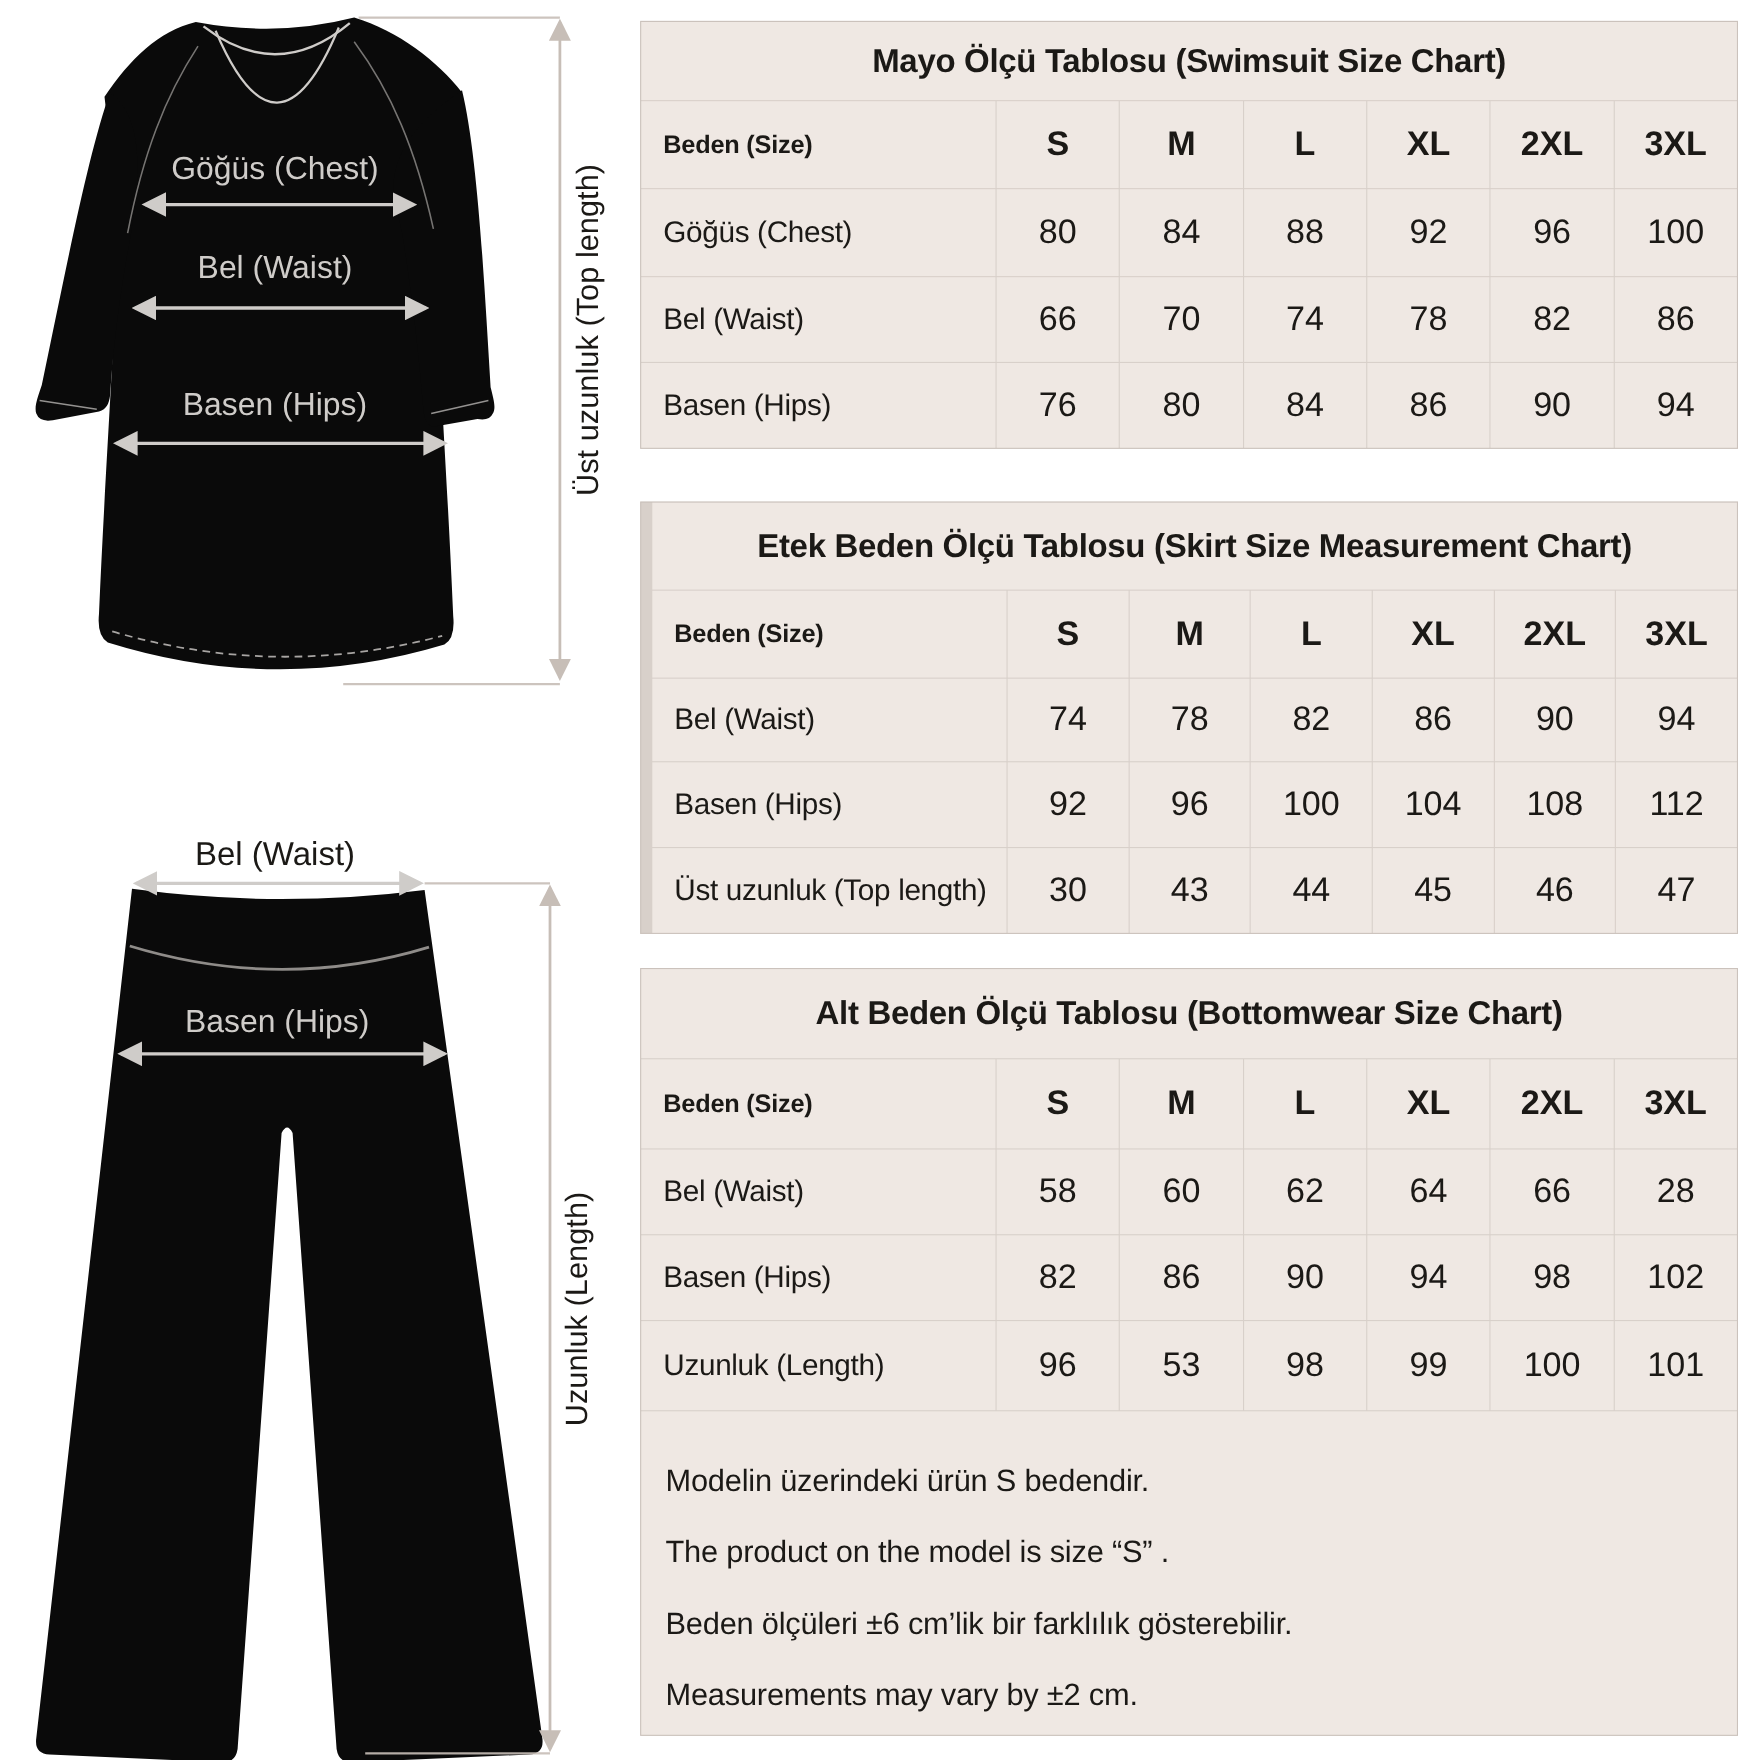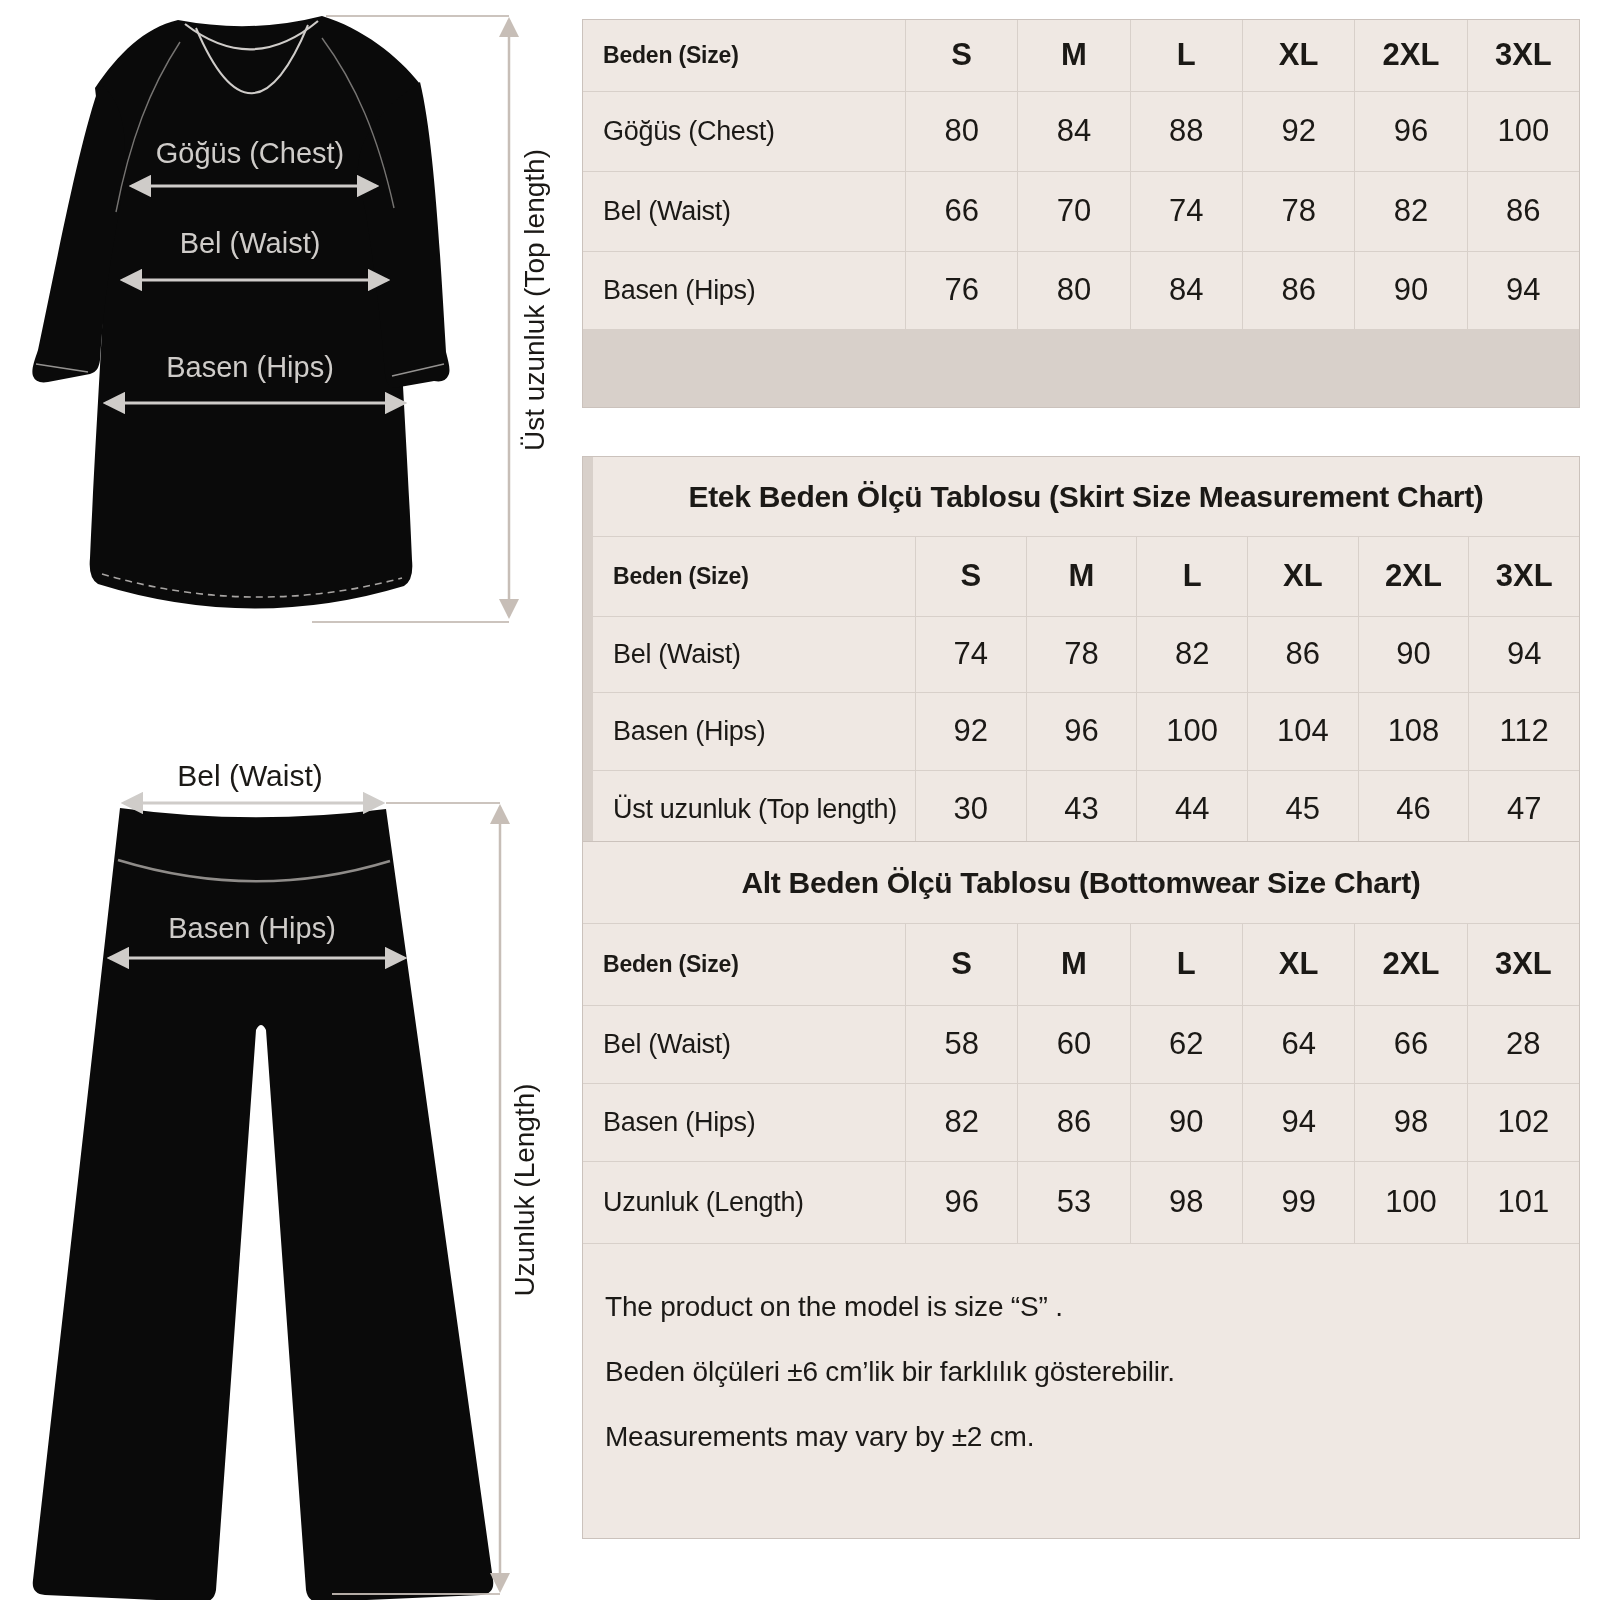--- a/index.html
+++ b/index.html
@@ -10,21 +10,21 @@
   .canvas{position:relative;width:1600px;height:1600px;overflow:hidden;background:#ffffff;}
 
   
   .size-table{
     position:absolute;left:582px;width:998px;
     display:grid;grid-template-columns:322px repeat(6,1fr);gap:1px;
     background:#d8d0ca;border:1px solid #cbc2bc;box-sizing:border-box;
   }
   .t1{top:19px;}
   .t2{top:456px;padding-left:10px;}
-  .t3{top:841px;height:698px;}
+  .t3{top:880px;height:698px;}
   .t1{grid-template-rows:71px 79px 79px 77px 77px;}
   .t2{grid-template-rows:79px 79px 75px 77px 77px;}
   .t3{grid-template-rows:81px 81px 77px 77px 81px 1fr;}
   .cell{
     background:#efe8e3;display:flex;align-items:center;justify-content:center;
     font-size:31px;line-height:1.1;white-space:nowrap;
   }
   .title{grid-column:1/-1;font-weight:bold;font-size:30px;letter-spacing:-0.3px;}
   .head{font-weight:bold;}
   .rowlabel{justify-content:flex-start;padding-left:20px;font-size:27px;letter-spacing:-0.3px;}
@@ -128,20 +128,21 @@
 
     <text x="252" y="208" text-anchor="middle" font-size="29" fill="#cfccc9">Basen (Hips)</text>
     <line x1="110" y1="228" x2="404" y2="228" stroke="#cfccc9" stroke-width="3" marker-start="url(#m2l)" marker-end="url(#m2l)"></line>
 
     <line x1="332" y1="864" x2="500" y2="864" stroke="#c7beb7" stroke-width="2" opacity="0.9"></line>
     <line x1="500" y1="77" x2="500" y2="860" stroke="#c7beb7" stroke-width="2.5" marker-start="url(#m2t)" marker-end="url(#m2t)"></line>
     <text transform="translate(534 460) rotate(-90)" text-anchor="middle" font-size="28" fill="#1b1916">Uzunluk (Length)</text>
   </svg>
 
   <div class="size-table t1">
+    <div class="cell title">Mayo Ölçü Tablosu (Swimsuit Size Chart)</div>
     <div class="cell head rowlabel">Beden (Size)</div>
     <div class="cell head">S</div>
     <div class="cell head">M</div>
     <div class="cell head">L</div>
     <div class="cell head">XL</div>
     <div class="cell head">2XL</div>
     <div class="cell head">3XL</div>
 
     <div class="cell rowlabel">Göğüs (Chest)</div>
     <div class="cell">80</div>
@@ -231,19 +232,20 @@
 
     <div class="cell rowlabel">Uzunluk (Length)</div>
     <div class="cell">96</div>
     <div class="cell">53</div>
     <div class="cell">98</div>
     <div class="cell">99</div>
     <div class="cell">100</div>
     <div class="cell">101</div>
 
     <div class="note">
+      <p>Modelin üzerindeki ürün S bedendir.</p>
       <p>The product on the model is size “S” .</p>
       <p>Beden ölçüleri ±6 cm’lik bir farklılık gösterebilir.</p>
       <p>Measurements may vary by ±2 cm.</p>
     </div>
   </div>
 
 </div>
 
 </body></html>

